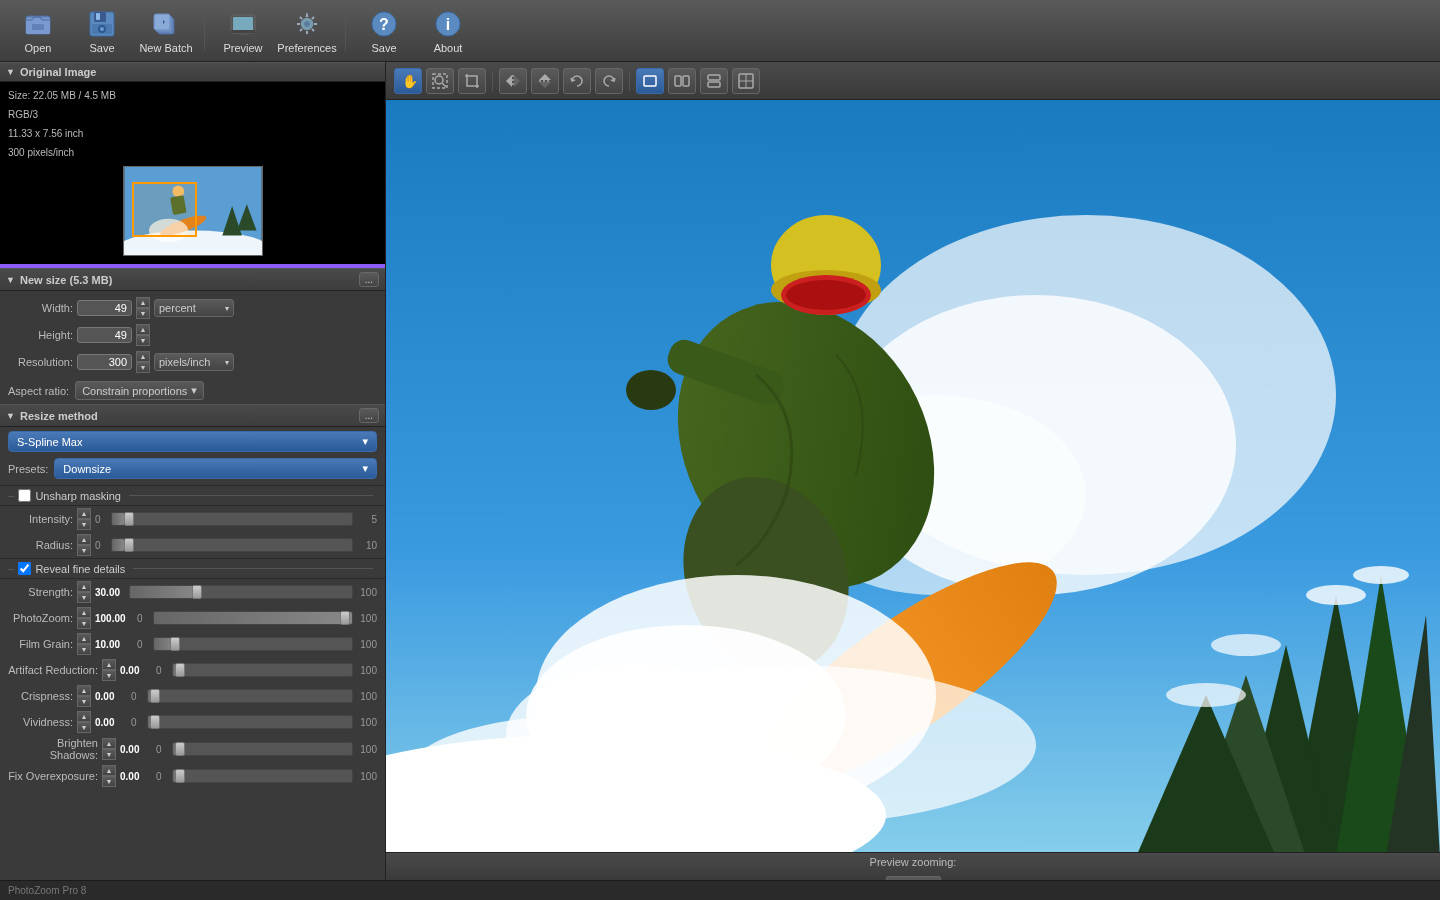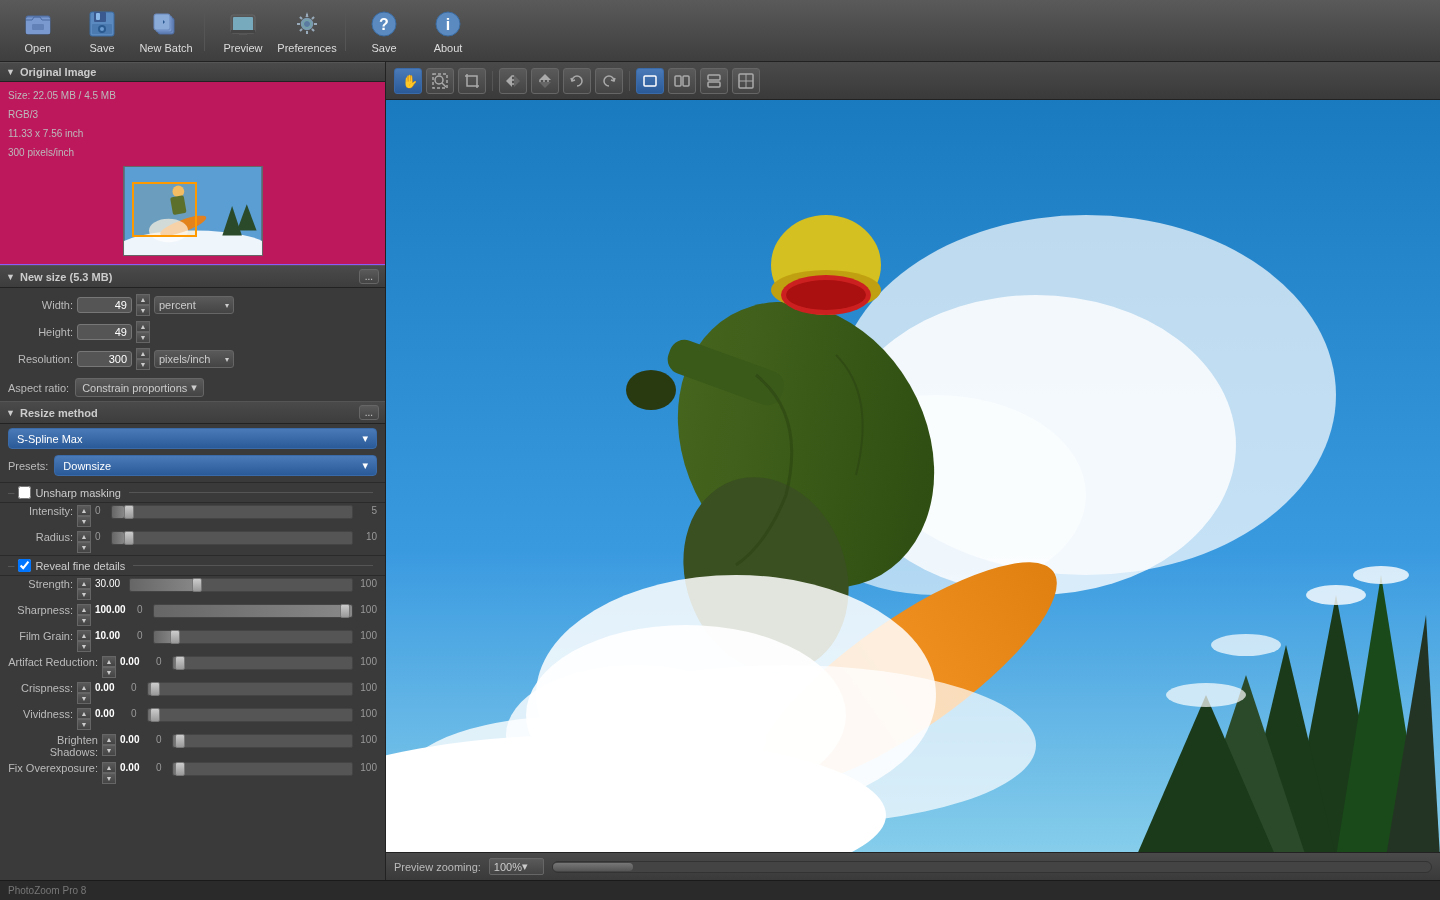--- a/index.html
+++ b/index.html
@@ -88,22 +88,22 @@
     .section-arrow {
       width: 10px;
       height: 10px;
       display: inline-block;
       font-size: 9px;
     }
 
     
     .original-image-area {
       padding: 4px;
-      background: #be185d;
-      border-bottom: 1px solid #8b5cf6;
+      background: #000000;
+      border-bottom: 4px solid #8b5cf6;
     }
     .image-info {
       font-size: 10px;
       color: #bbb;
       padding: 2px 4px;
       line-height: 1.5;
     }
     .thumbnail-container {
       width: 140px;
       height: 90px;
@@ -260,21 +260,21 @@
       display: flex;
       align-items: center;
       gap: 4px;
       padding: 3px 8px;
       font-size: 11px;
       color: #ccc;
     }
     .checkbox { cursor: pointer; }
     .slider-row {
       display: flex;
-      align-items: flex-start;
+      align-items: center;
       gap: 4px;
       padding: 2px 8px;
     }
     .slider-label {
       width: 65px;
       text-align: right;
       color: #bbb;
       font-size: 11px;
     }
     .slider-zero {
@@ -387,20 +387,21 @@
 
     
     .preview-bottom {
       background: linear-gradient(to bottom, #4a4a4a, #3a3a3a);
       border-top: 1px solid #222;
       padding: 3px 8px;
       display: flex;
       align-items: center;
       gap: 8px;
       height: 28px;
+      flex-direction: column;
     }
     .zoom-label {
       color: #bbb;
       font-size: 11px;
     }
     .zoom-dropdown {
       background: linear-gradient(to bottom, #5a5a5a, #444);
       border: 1px solid #666;
       color: #ccc;
       font-size: 11px;
@@ -701,31 +702,31 @@
       <span>Reveal fine details</span>
       <span style="flex:1; height:1px; background:#555; margin:0 4px;"></span>
     </div>
 
     <div class="slider-row">
       <span class="slider-label">Strength:</span>
       <div class="stepper">
         <div class="stepper-btn">▲</div>
         <div class="stepper-btn">▼</div>
       </div>
-      <span class="slider-zero" style="width:30px; font-size:10px; color:#fff; font-weight:400;">30.00</span>
+      <span class="slider-zero" style="width:30px; font-size:10px; color:#fff; font-weight:700;">30.00</span>
       <div class="slider-track">
         <div class="slider-fill" style="width:30%;"></div>
         <div class="slider-thumb" style="left:28%;"></div>
       </div>
       <span class="slider-max">100</span>
     </div>
 
 
     <div class="slider-row">
-      <span class="slider-label">Sharpness:</span>
+      <span class="slider-label">PhotoZoom:</span>
       <div class="stepper">
         <div class="stepper-btn">▲</div>
         <div class="stepper-btn">▼</div>
       </div>
       <span class="slider-zero" style="width:38px;font-size:10px;color:#fff;font-weight:600;">100.00</span>
       <span class="slider-zero">0</span>
       <div class="slider-track">
         <div class="slider-fill" style="width:100%;"></div>
         <div class="slider-thumb" style="left:94%;"></div>
       </div>

